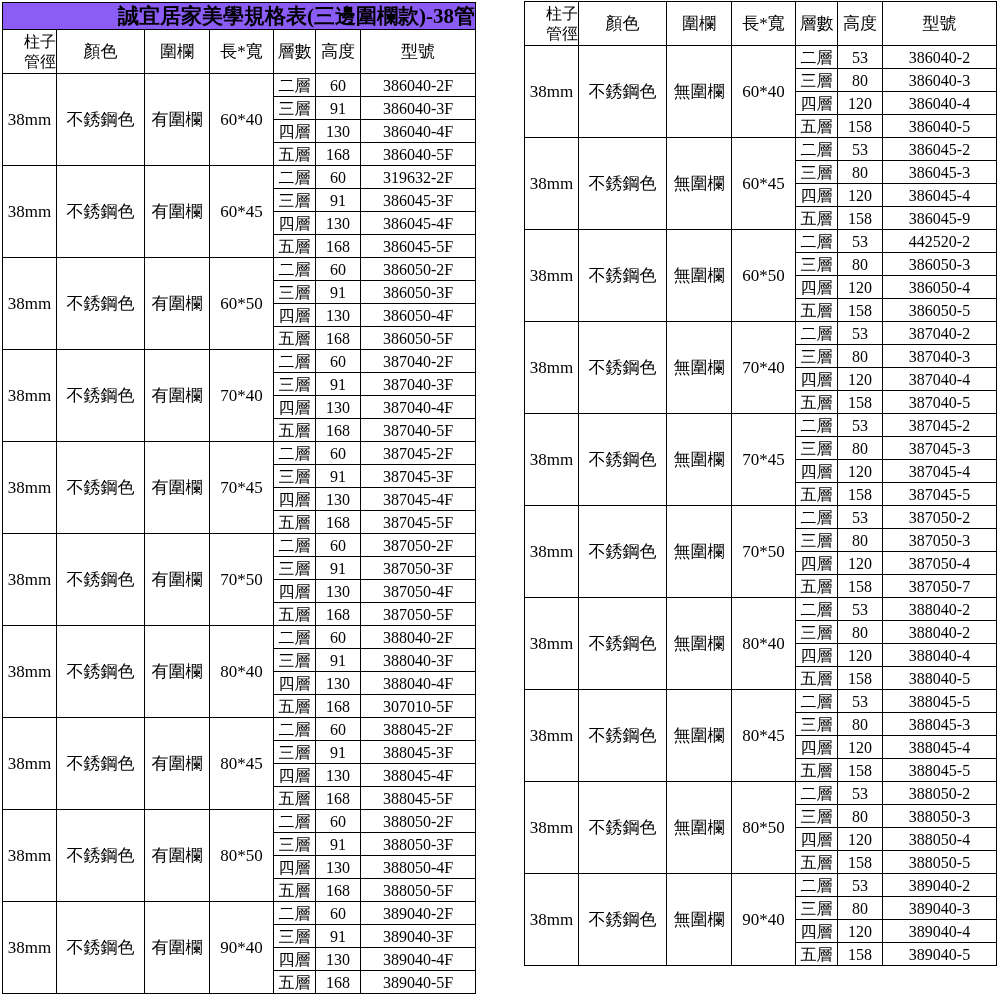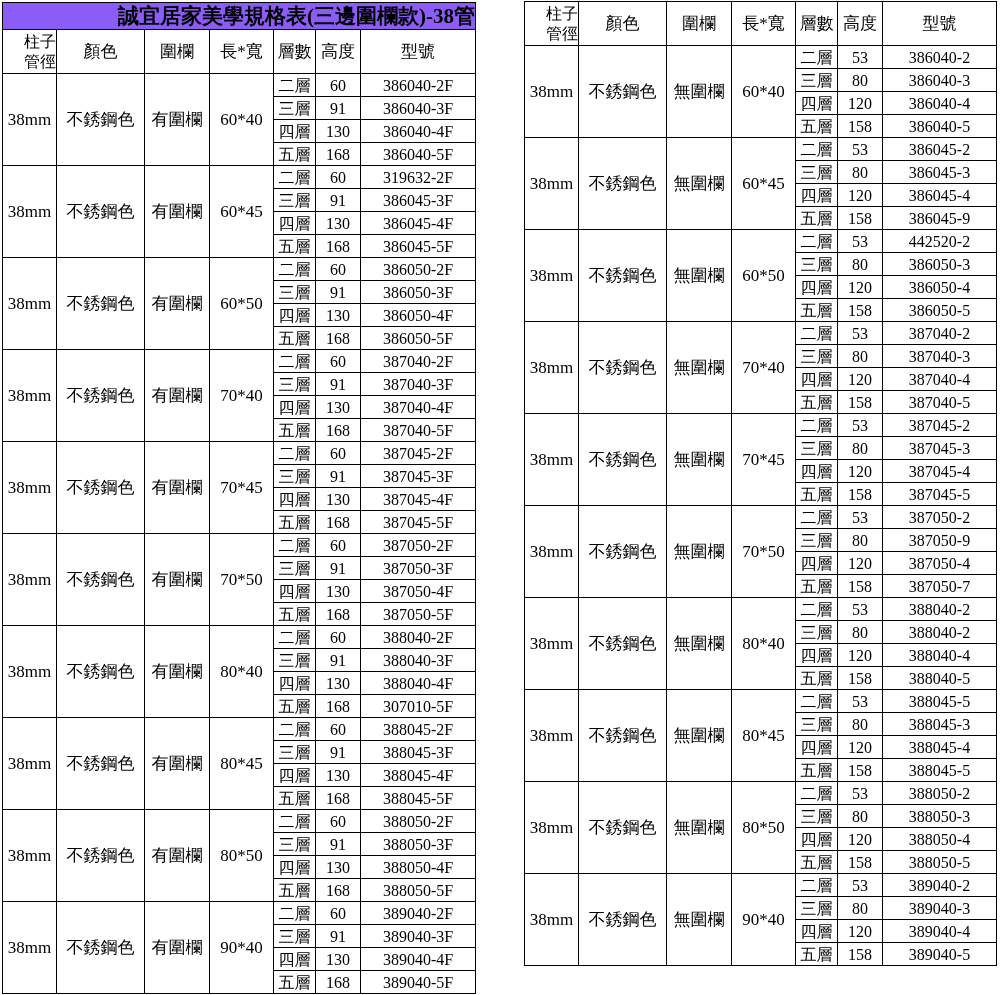--- a/index.html
+++ b/index.html
@@ -465,21 +465,21 @@
             <td rowspan="4" class="span-cell">不銹鋼色</td>
             <td rowspan="4" class="span-cell">無圍欄</td>
             <td rowspan="4" class="span-cell">70*50</td>
             <td>二層</td>
             <td>53</td>
             <td>387050-2</td>
           </tr>
           <tr>
             <td>三層</td>
             <td>80</td>
-            <td>387050-9</td>
+            <td>387050-3</td>
           </tr>
           <tr>
             <td>四層</td>
             <td>120</td>
             <td>387050-4</td>
           </tr>
           <tr>
             <td>五層</td>
             <td>158</td>
             <td>387050-7</td>

